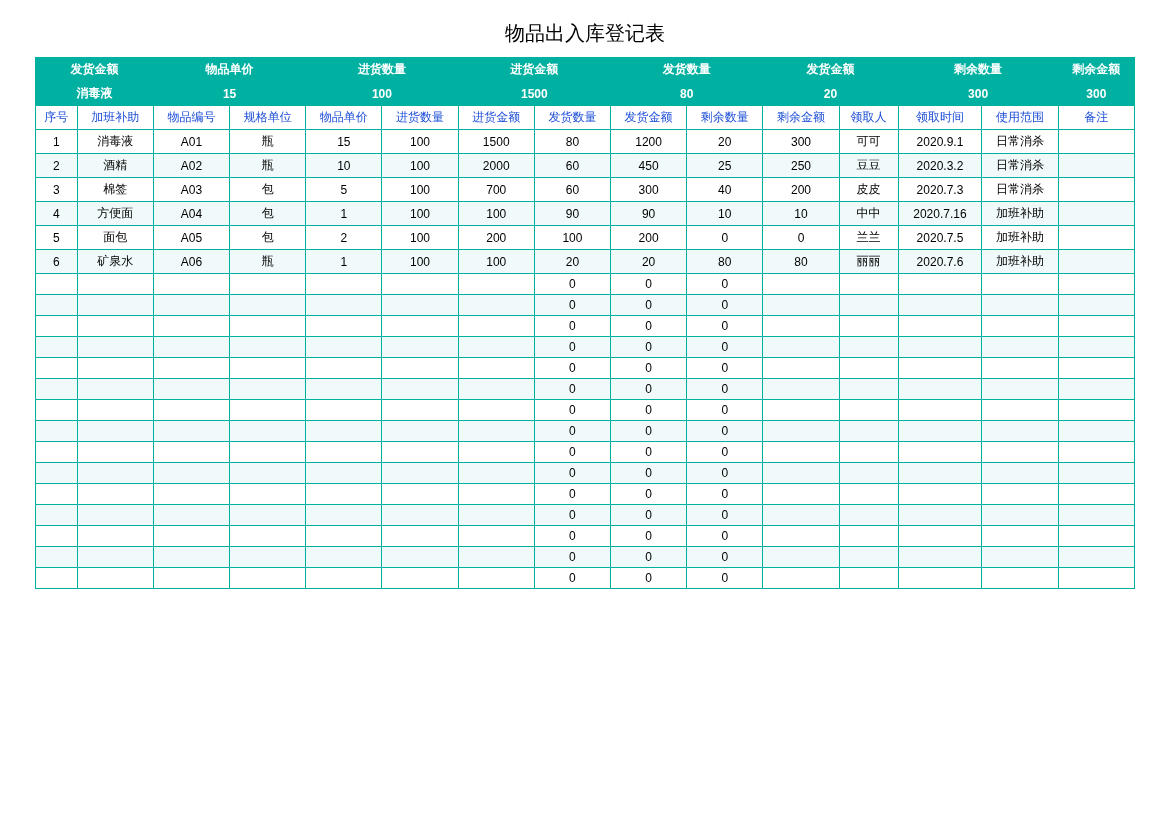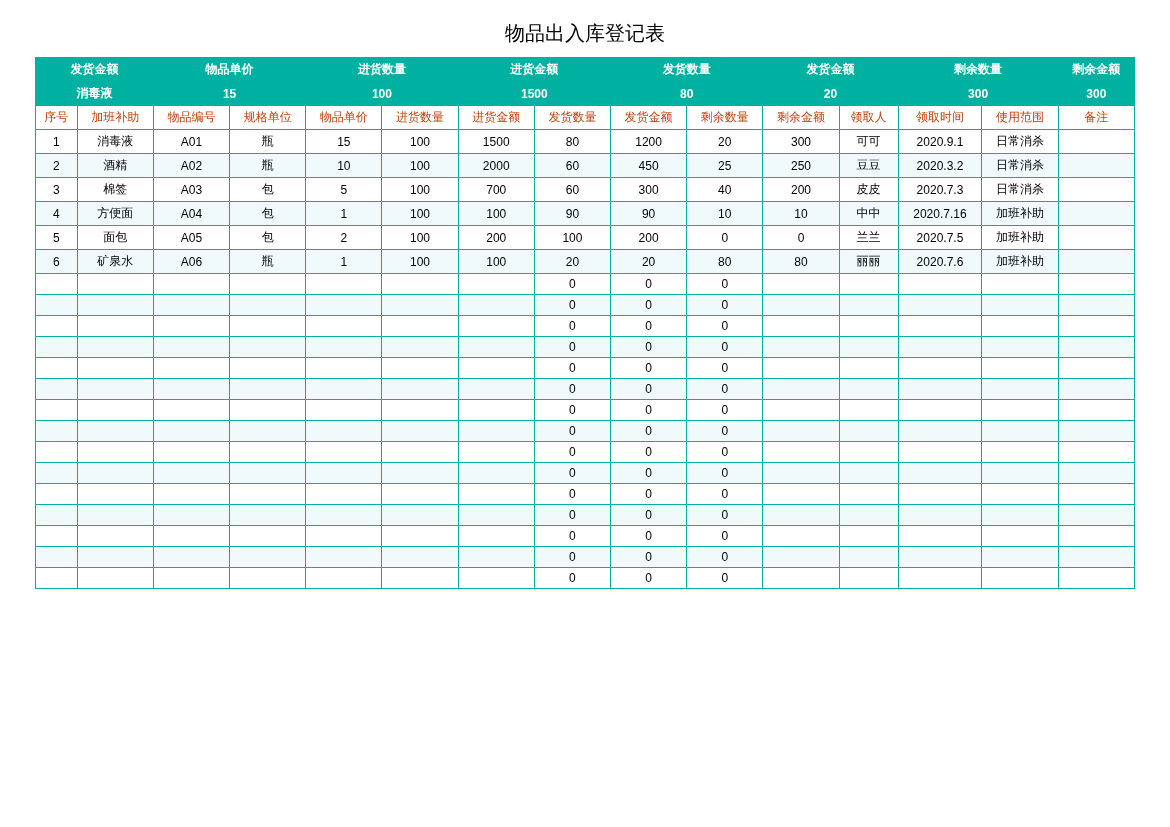--- a/index.html
+++ b/index.html
@@ -41,21 +41,21 @@
       font-weight: bold;
     }
     .summary-value td {
       background-color: #00b0a0;
       color: #fff;
       font-weight: bold;
     }
     
     .col-header th {
       background-color: #fff;
-      color: #c2410c;
+      color: #1d4ed8;
       font-weight: normal;
       text-align: center;
     }
     
     .data-row td {
       background-color: #fff;
       color: #000;
     }
     .data-row:nth-child(even) td {
       background-color: #f0fafa;

